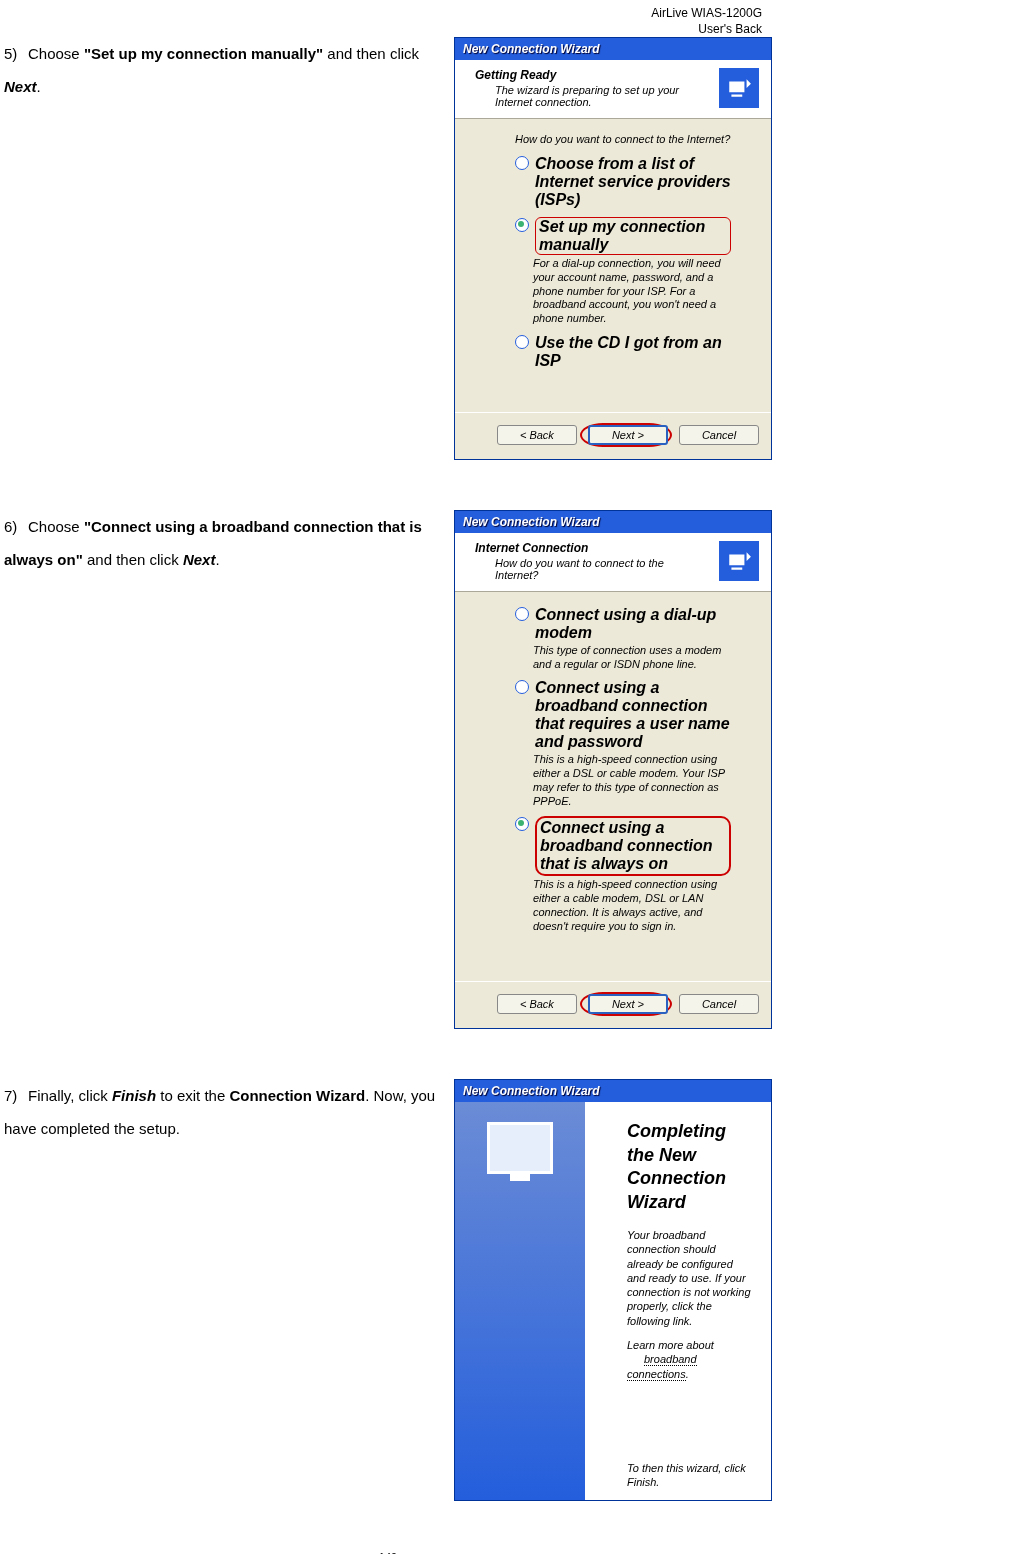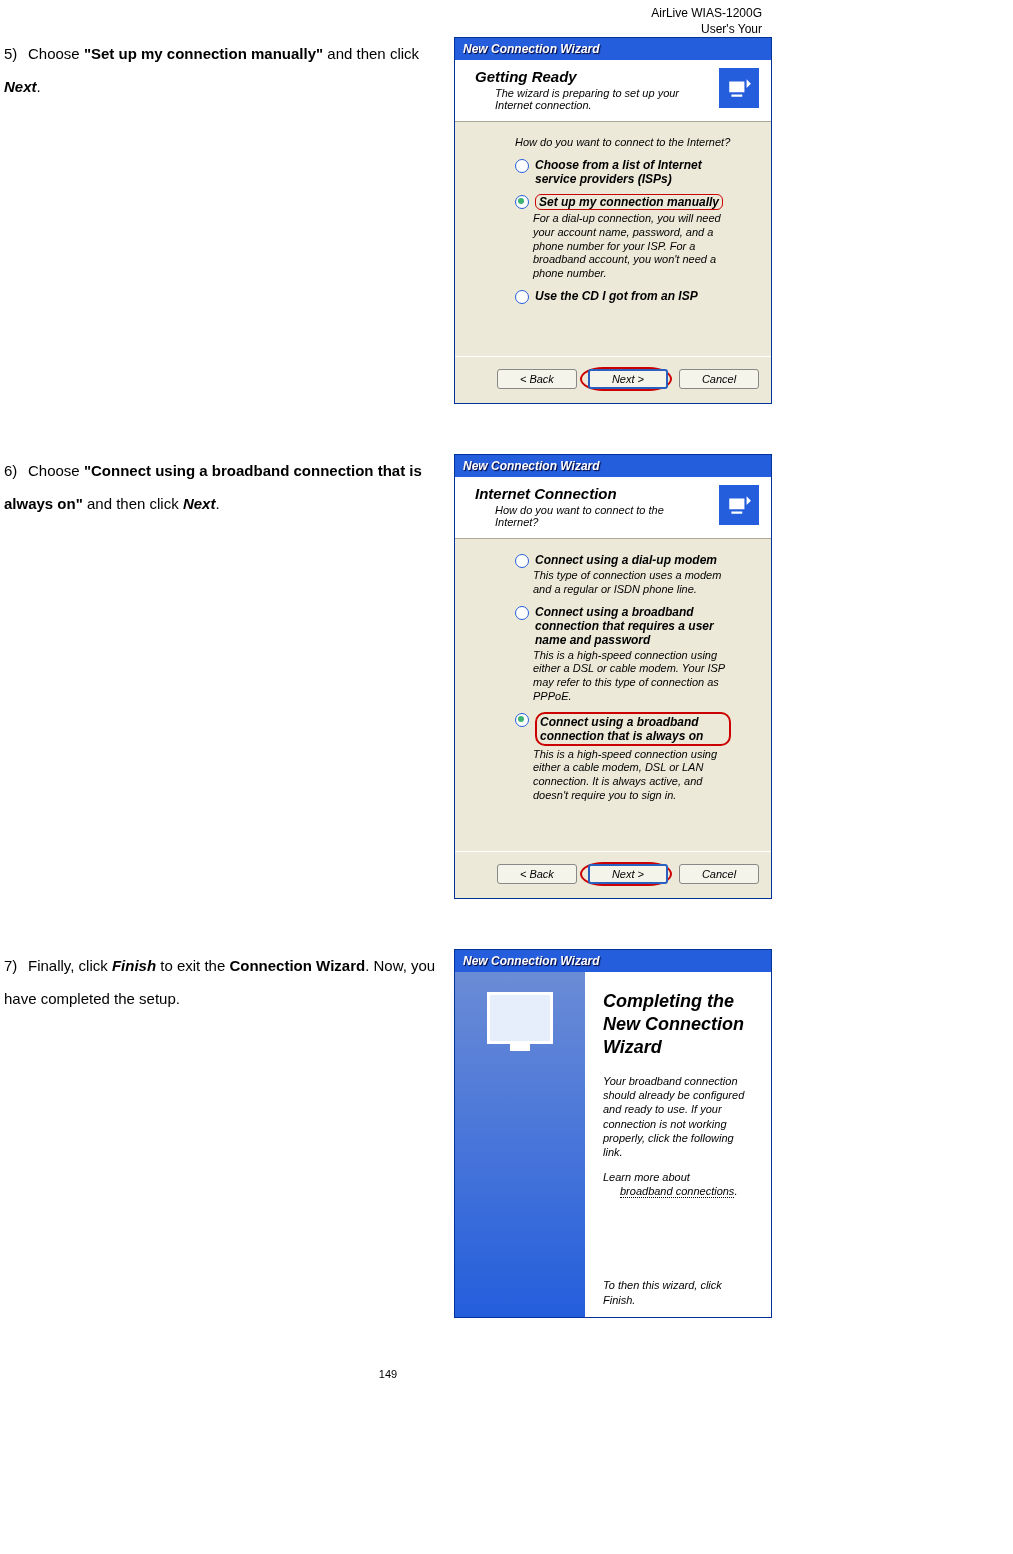--- a/index.html
+++ b/index.html
@@ -63,21 +63,21 @@
     padding: 8px 12px 10px 20px;
     display: flex;
     justify-content: space-between;
     align-items: flex-start;
   }
   .wiz-header-white .ht {
     flex: 1;
   }
   .wiz-header-white .h-title {
     font-weight: bold;
-    font-size: 15px;
+    font-size: 12px;
   }
   .wiz-header-white .h-sub {
     margin-left: 20px;
     margin-top: 2px;
   }
   .wiz-logo {
     width: 40px; height: 40px;
     background: #245edc;
     display: flex; align-items: center; justify-content: center;
     margin-left: 10px;
@@ -94,21 +94,21 @@
     margin-bottom: 2px;
   }
   .radio {
     width: 12px; height: 12px; border:1px solid #245edc; border-radius:50%;
     margin-right: 6px; flex:0 0 12px; background:#fff; position:relative; top:1px;
   }
   .radio.sel::after {
     content:""; position:absolute; width:6px; height:6px; border-radius:50%;
     background:#3cb371; top:2px; left:2px;
   }
-  .radio-label { font-weight: bold; font-size:12px; }
+  .radio-label { font-weight: bold; font-size:16px; }
   .radio-desc {
     margin-left: 18px;
     margin-bottom: 8px;
     font-size: 11px;
     line-height: 1.25;
   }
   .hl {
     border: 1px solid #c00;
     border-radius: 6px;
     padding: 0 3px;
@@ -142,20 +142,21 @@
     display:inline-block;
     border: 2px solid #c00;
     border-radius: 10px;
     padding: 1px 3px;
   }
 
   
   .wiz-sidebar {
     display:flex;
     background:#fff;
+    gap:24px;
   }
   .wiz-side-img {
     width:130px;
     background: linear-gradient(#6b8cd6,#245edc);
     display:flex; align-items:flex-start; justify-content:center;
     padding-top:20px;
   }
   .wiz-side-img .monitor {
     width:60px; height:46px; background:#e6eefb; border:3px solid #fff; position:relative;
   }
@@ -175,21 +176,21 @@
   .close-line { margin-top: 80px; }
   .page-num { text-align:center; margin-top:40px; font-size:11px;}
 </style>
 </head>
 <body>
 
 <div class="page">
 
   <div class="header-right">
     <div>AirLive WIAS-1200G</div>
-    <div>User's Your</div>
+    <div>User's Back</div>
   </div>
 
   <div class="step-row">
     <div class="step-text">
       <span class="num">5)</span><span>Choose </span><strong>"Set up my connection manually"</strong><span> and then click </span><span class="em">Next</span><span>.</span>
     </div>
 
     <div class="wiz-shot">
       <div class="wiz-title">New Connection Wizard</div>
       <div class="wiz-header-white">

